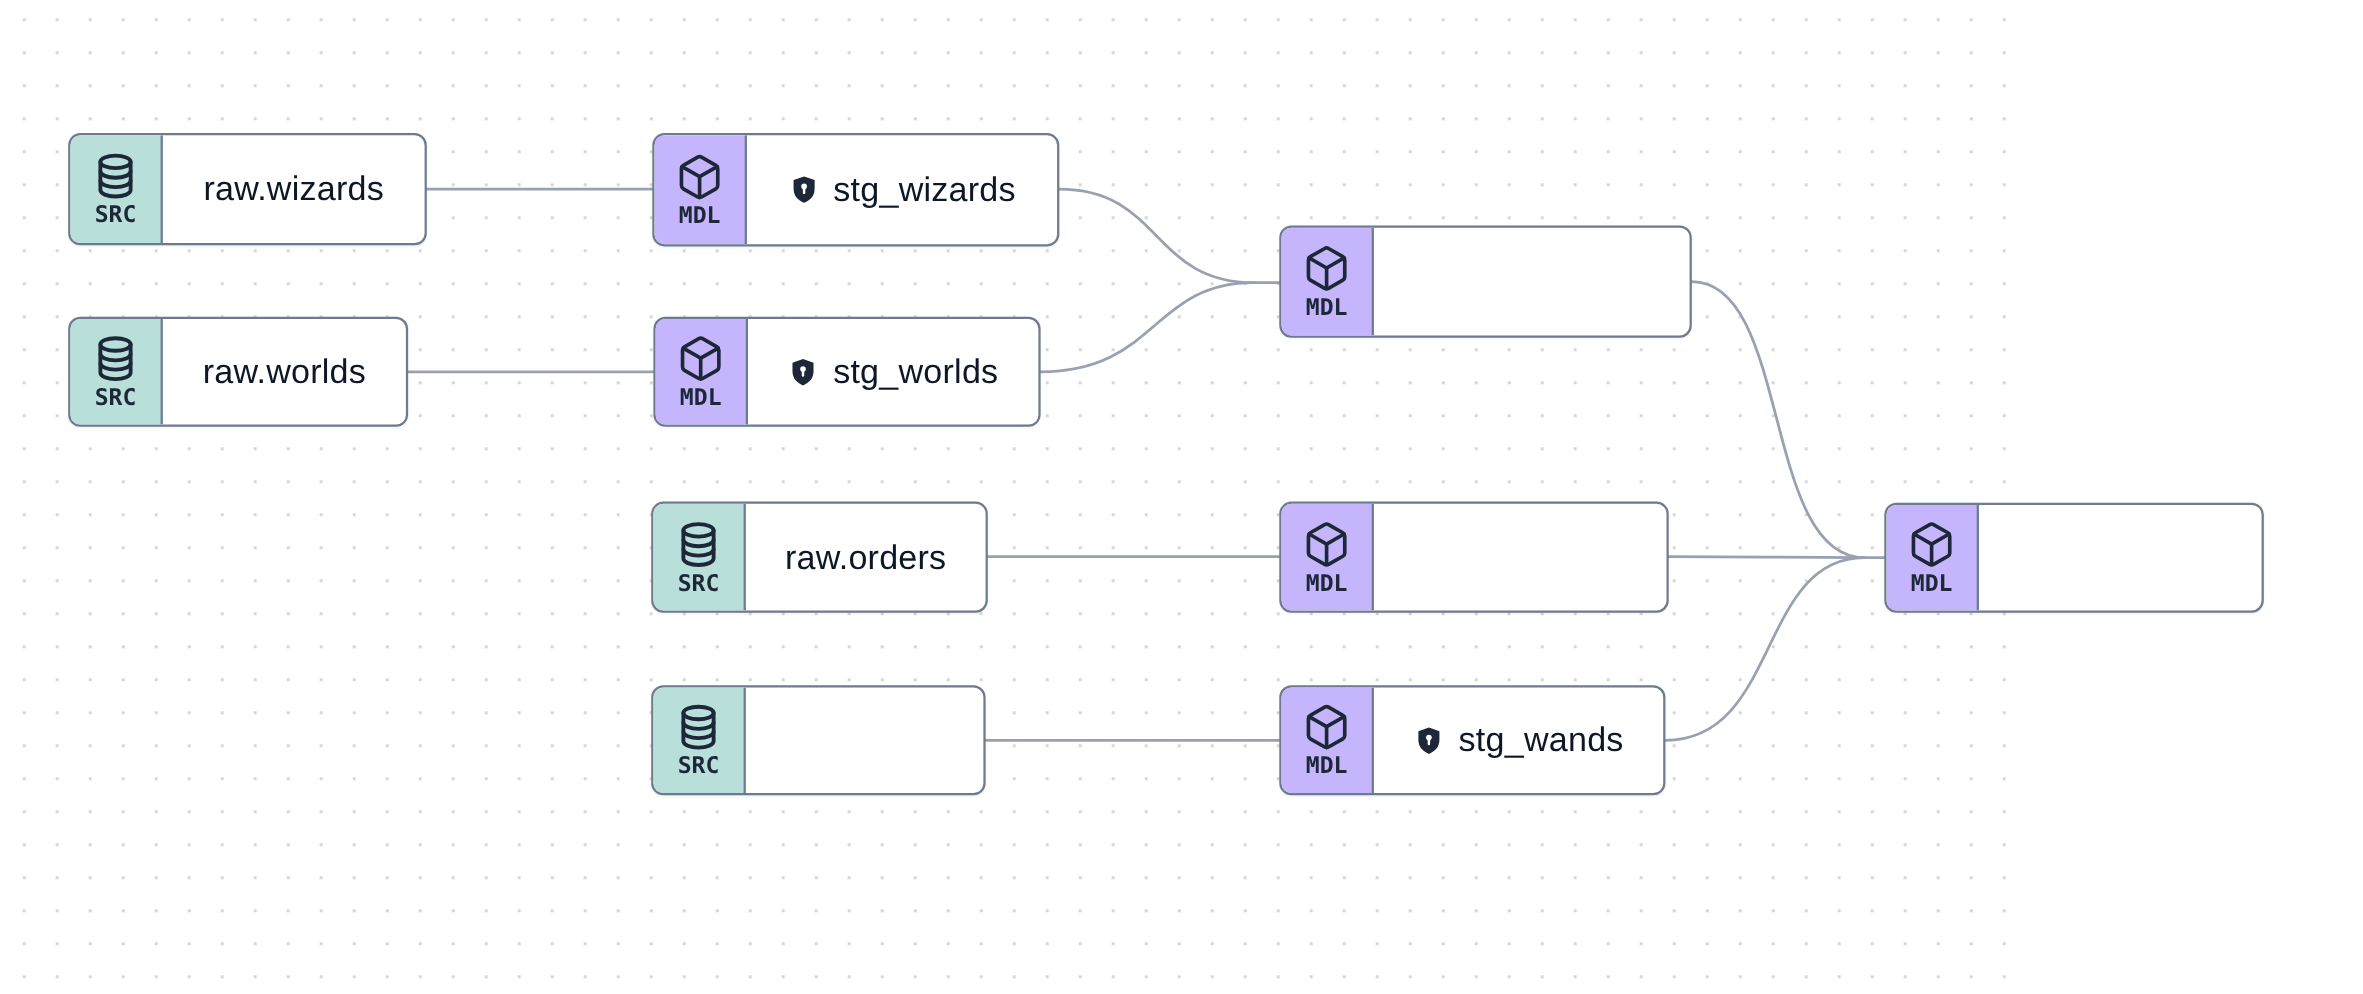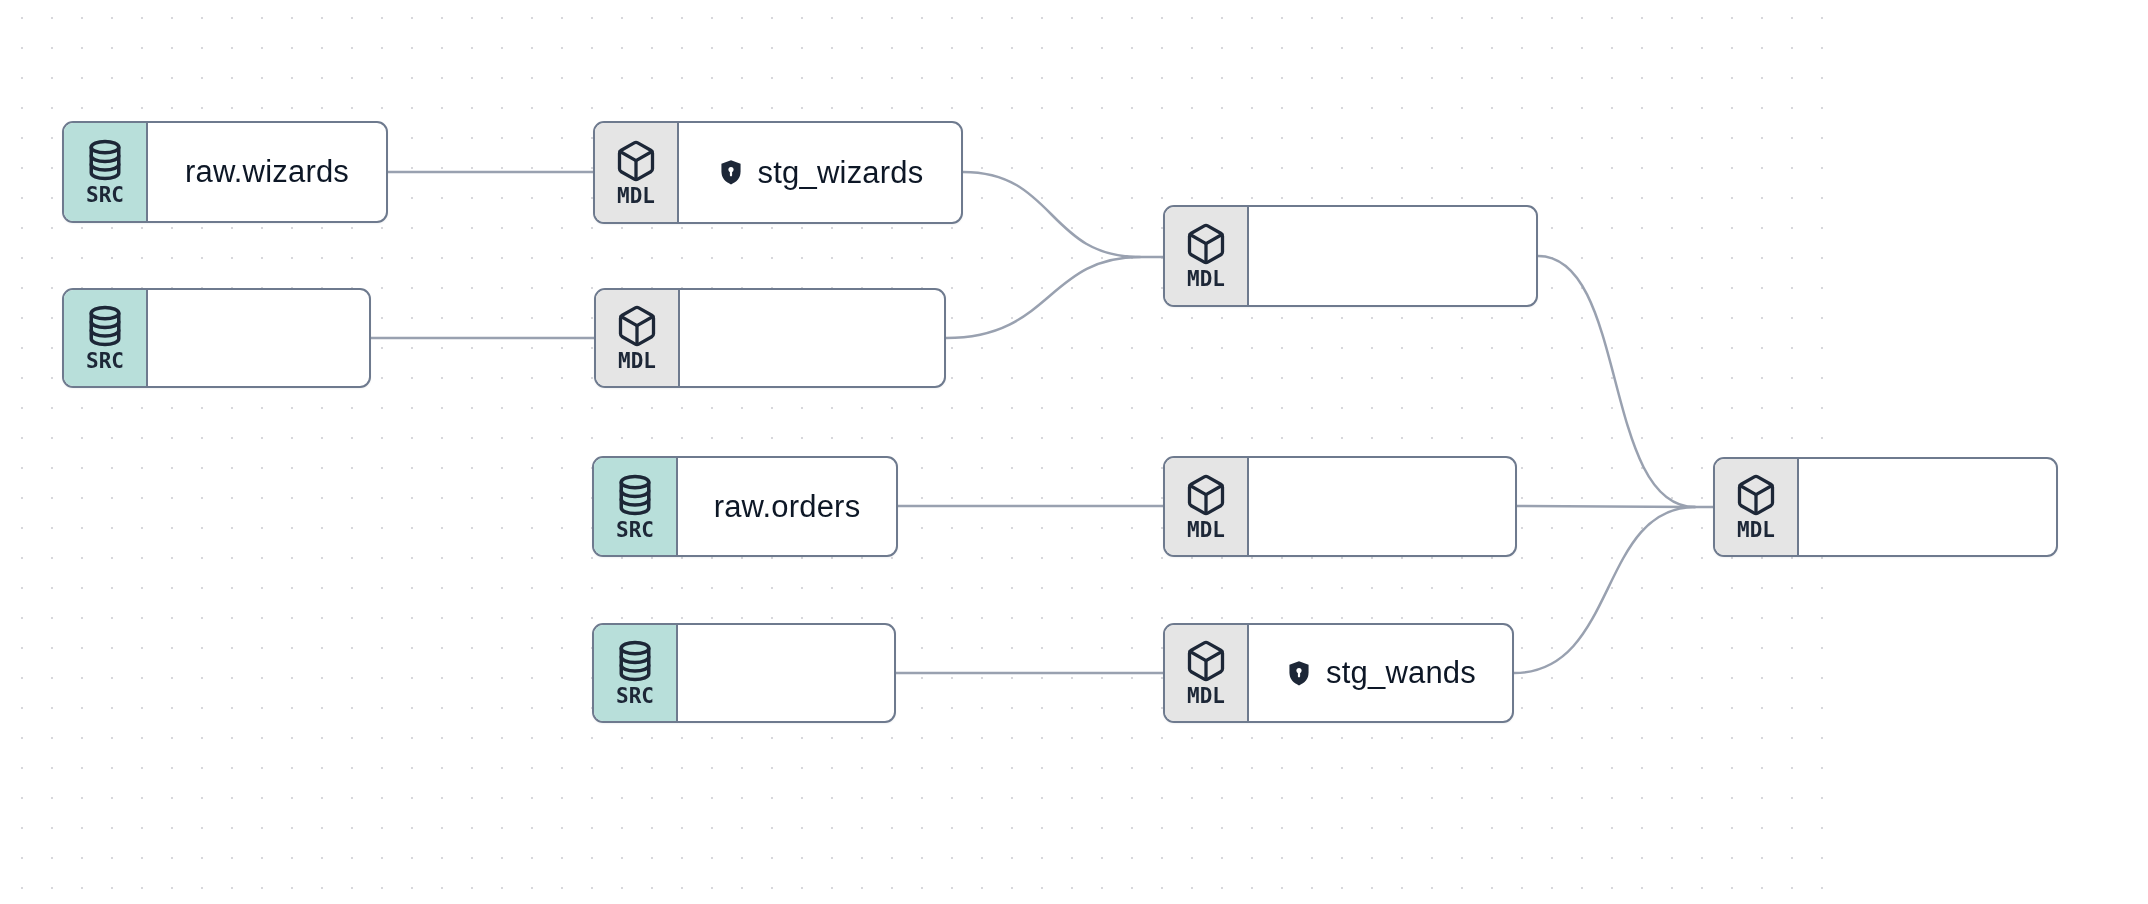--- a/index.html
+++ b/index.html
@@ -49,21 +49,21 @@
     width: 82px;
     display: flex;
     flex-direction: column;
     align-items: center;
     justify-content: center;
     gap: 1px;
     border-right: 2px solid #6e7a8e;
     color: #1d2737;
   }
   .badge.src { background: #b8dfda; }
-  .badge.mdl { background: #e5e5e5; }
+  .badge.mdl { background: #c4b5fd; }
   .badge .icon { width: 44px; height: 44px; display: block; }
   .badge .icon svg { width: 100%; height: 100%; display: block; }
   .badge-label {
     font-family: "DejaVu Sans Mono", monospace;
     font-size: 21px;
     font-weight: 600;
     line-height: 1;
     margin-top: 2px;
     color: #1d2737;
   }
@@ -162,31 +162,42 @@
 
   <div class="node" style="left:62px; top:288px; width:309px; height:100px;">
     <div class="badge src">
       <span class="icon">
           <svg>
             <use href="#i-db"></use>
           </svg>
         </span>
       <span class="badge-label">SRC</span>
     </div>
+    <div class="body">
+      <span class="label">raw.worlds</span>
+    </div>
   </div>
 
   <div class="node" style="left:594px; top:288px; width:352px; height:100px;">
     <div class="badge mdl">
       <span class="icon">
           <svg>
             <use href="#i-cube"></use>
           </svg>
         </span>
       <span class="badge-label">MDL</span>
     </div>
+    <div class="body">
+      <span class="shield">
+          <svg>
+            <use href="#i-shield"></use>
+          </svg>
+        </span>
+      <span class="label">stg_worlds</span>
+    </div>
   </div>
 
   <div class="node" style="left:1163px; top:205px; width:375px; height:102px;">
     <div class="badge mdl">
       <span class="icon">
           <svg>
             <use href="#i-cube"></use>
           </svg>
         </span>
       <span class="badge-label">MDL</span>

